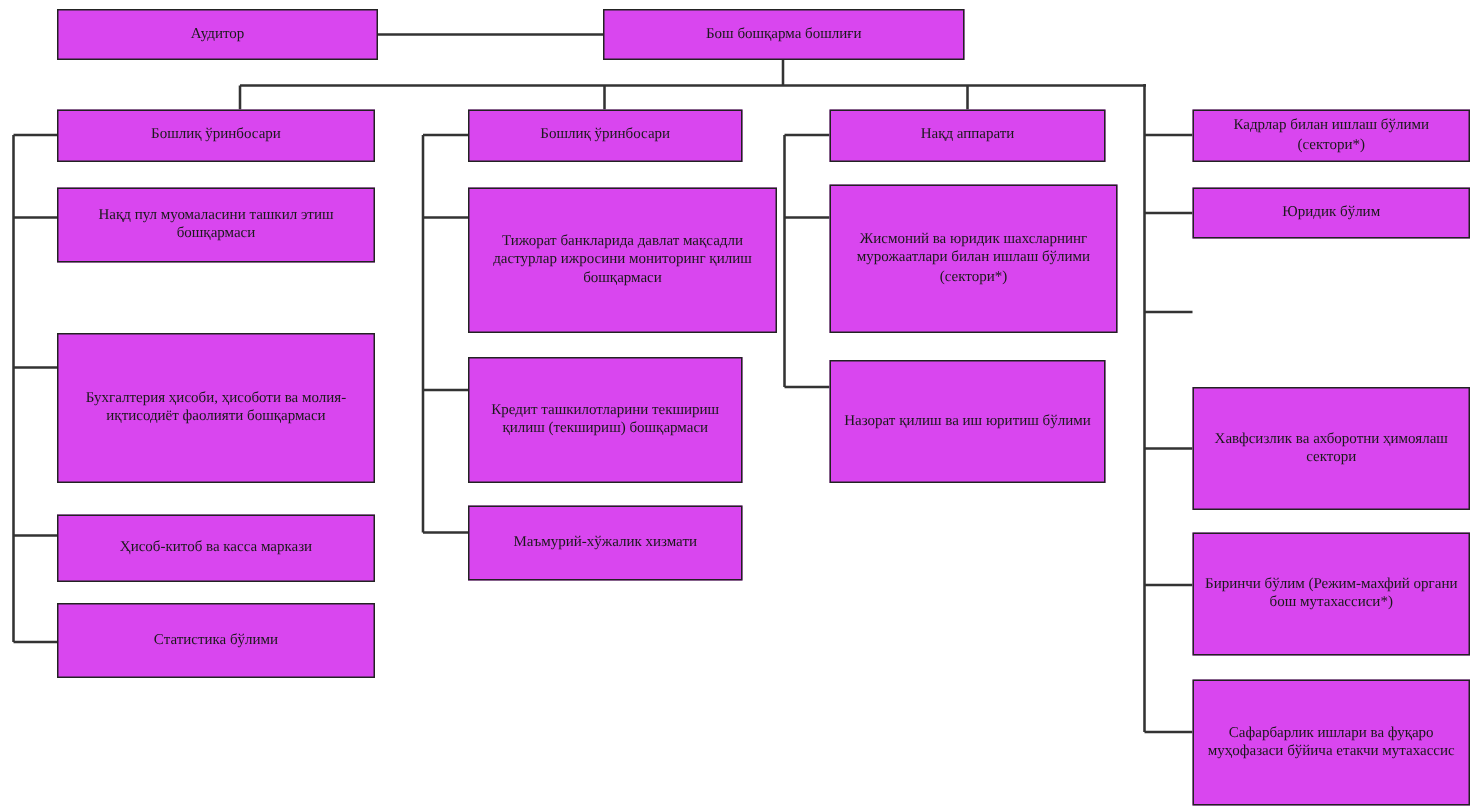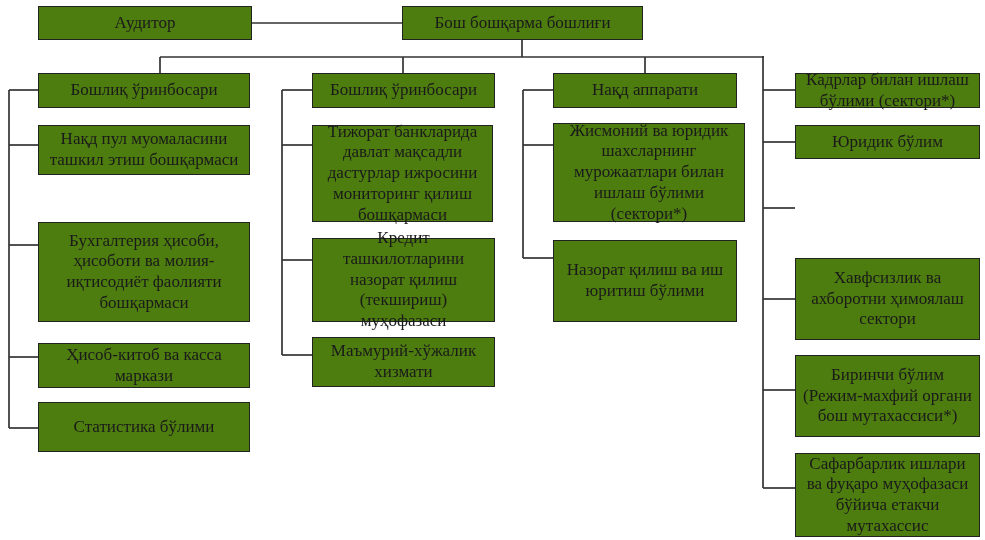--- a/index.html
+++ b/index.html
@@ -9,24 +9,24 @@
     background:#ffffff;
     font-family:"Liberation Serif","DejaVu Serif",serif;
     color:#1a1a1a;
     overflow:hidden;
   }
   .connectors{position:absolute;left:0;top:0;width:985px;height:540px;}
   .box{
     position:absolute;
     box-sizing:border-box;
     border:1.5px solid #222222;
-    background:#4d7c0f;
+    background:#d946ef;
     display:flex;align-items:center;justify-content:center;
     text-align:center;
-    font-size:17px;line-height:1.22;
+    font-size:10px;line-height:1.22;
     padding:2px 7px;
   }
 </style>
 </head>
 <body>
 
 <div class="canvas">
 
   <svg class="connectors" viewBox="0 0 985 540" xmlns="http://www.w3.org/2000/svg">
       <line x1="252" y1="23" x2="402" y2="23" stroke="#333333" stroke-width="1.7"></line>
@@ -62,22 +62,22 @@
   <div class="box" style="left:38px;top:6px;width:214px;height:34px">Аудитор</div>
   <div class="box" style="left:402px;top:6px;width:241px;height:34px">Бош бошқарма бошлиғи</div>
 
   <div class="box" style="left:38px;top:73px;width:212px;height:35px">Бошлиқ ўринбосари</div>
   <div class="box" style="left:38px;top:125px;width:212px;height:50px">Нақд пул муомаласини ташкил этиш бошқармаси</div>
   <div class="box" style="left:38px;top:222px;width:212px;height:100px">Бухгалтерия ҳисоби, ҳисоботи ва молия-иқтисодиёт фаолияти бошқармаси</div>
   <div class="box" style="left:38px;top:343px;width:212px;height:45px">Ҳисоб-китоб ва касса маркази</div>
   <div class="box" style="left:38px;top:402px;width:212px;height:50px">Статистика бўлими</div>
 
   <div class="box" style="left:312px;top:73px;width:183px;height:35px">Бошлиқ ўринбосари</div>
-  <div class="box" style="left:312px;top:125px;width:181px;height:97px">Тижорат банкларида давлат мақсадли дастурлар ижросини мониторинг қилиш бошқармаси</div>
-  <div class="box" style="left:312px;top:238px;width:183px;height:84px">Кредит ташкилотларини назорат қилиш (текшириш) муҳофазаси</div>
+  <div class="box" style="left:312px;top:125px;width:206px;height:97px">Тижорат банкларида давлат мақсадли дастурлар ижросини мониторинг қилиш бошқармаси</div>
+  <div class="box" style="left:312px;top:238px;width:183px;height:84px">Кредит ташкилотларини текшириш қилиш (текшириш) бошқармаси</div>
   <div class="box" style="left:312px;top:337px;width:183px;height:50px">Маъмурий-хўжалик хизмати</div>
 
   <div class="box" style="left:553px;top:73px;width:184px;height:35px">Нақд аппарати</div>
   <div class="box" style="left:553px;top:123px;width:192px;height:99px">Жисмоний ва юридик шахсларнинг мурожаатлари билан ишлаш бўлими (сектори*)</div>
   <div class="box" style="left:795px;top:73px;width:185px;height:35px">Кадрлар билан ишлаш бўлими (сектори*)</div>
 
   <div class="box" style="left:553px;top:240px;width:184px;height:82px">Назорат қилиш ва иш юритиш бўлими</div>
   <div class="box" style="left:795px;top:125px;width:185px;height:34px">Юридик бўлим</div>
   <div class="box" style="left:795px;top:258px;width:185px;height:82px">Хавфсизлик ва ахборотни ҳимоялаш сектори</div>
   <div class="box" style="left:795px;top:355px;width:185px;height:82px">Биринчи бўлим (Режим-махфий органи бош мутахассиси*)</div>

